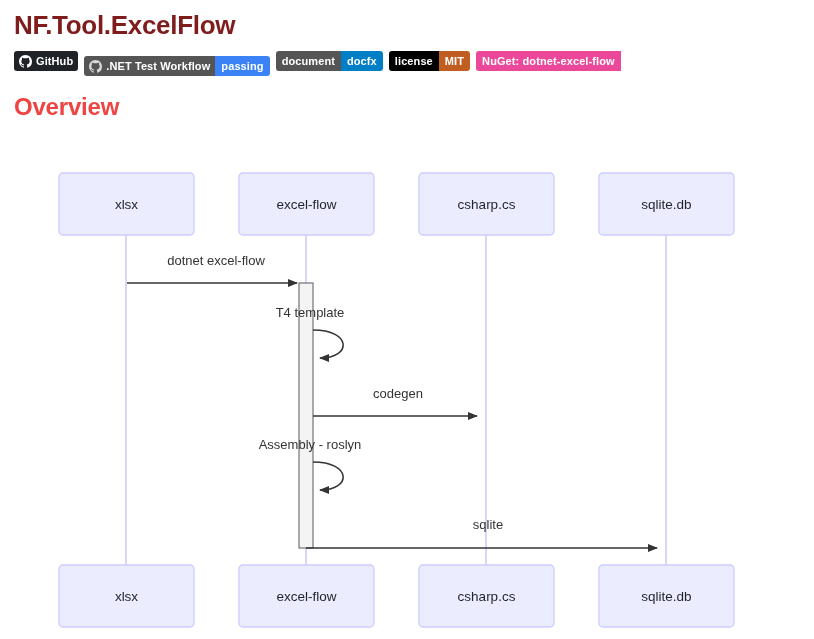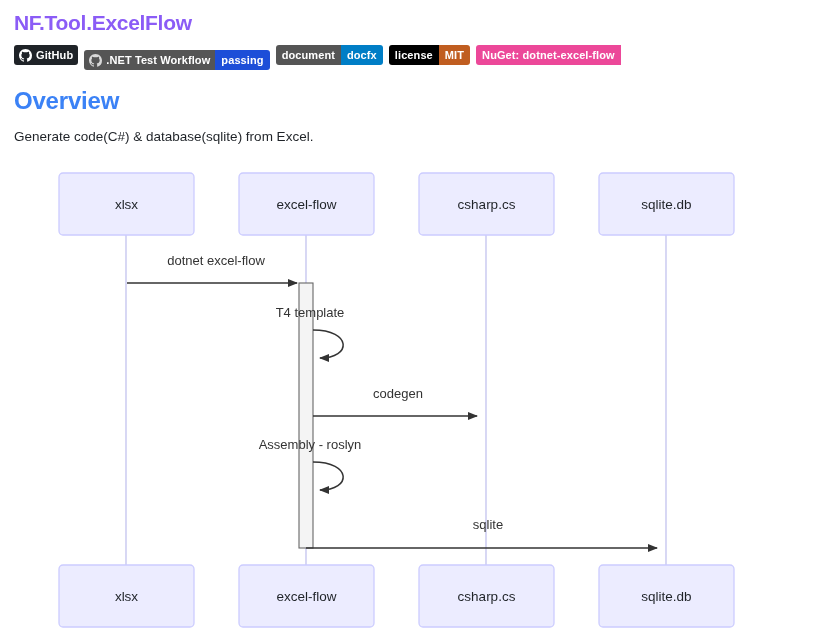--- a/index.html
+++ b/index.html
@@ -15,26 +15,26 @@
     color: #1f2328;
     position: relative;
   }
 
   
   .readme {
     padding: 10px 14px 0 14px;
     box-sizing: border-box;
   }
   .page-title {
-    font-size: 21px;
+    font-size: 26px;
     font-weight: bold;
     line-height: 1.2;
     letter-spacing: -0.3px;
     margin: 0 0 10px 0;
-    color: #8b5cf6;
+    color: #7f1d1d;
   }
   .badge-row {
     display: flex;
     flex-wrap: nowrap;
     align-items: center;
     gap: 6px;
     height: 20px;
   }
   .badge {
     display: inline-flex;
@@ -69,21 +69,21 @@
     display: inline-block;
     flex: 0 0 auto;
   }
   .gh-mark svg { display:block; width:13px; height:13px; }
 
   
   .section-title {
     font-size: 24px;
     font-weight: bold;
     margin: 22px 0 0 0;
-    color: #3b82f6;
+    color: #ef4444;
     letter-spacing: -0.2px;
   }
   .section-desc {
     font-size: 13.5px;
     margin: 14px 0 0 0;
     color: #1f2328;
   }
 
   
   .diagram-wrap {
@@ -168,21 +168,21 @@
             0-.19-.01-.82-.01-1.49-2.01.37-2.53-.49-2.69-.94-.09-.23-.48-.94-.82-1.13-.28-.15-.68-.52-.01-.53.63-.01
             1.08.58 1.23.82.72 1.21 1.87.87 2.33.66.07-.52.28-.87.51-1.07-1.78-.2-3.64-.89-3.64-3.95
             0-.87.31-1.59.82-2.15-.08-.2-.36-1.02.08-2.12 0 0 .67-.21 2.2.82.64-.18 1.32-.27 2-.27s1.36.09
             2 .27c1.53-1.04 2.2-.82 2.2-.82.44 1.1.16 1.92.08 2.12.51.56.82 1.27.82 2.15 0 3.07-1.87
             3.75-3.65 3.95.29.25.54.73.54 1.48 0 1.07-.01 1.93-.01 2.2 0 .21.15.46.55.38A8.01 8.01 0 0 0 16
             8c0-4.42-3.58-8-8-8z"></path>
           </svg>
         </span>
         <span>.NET Test Workflow</span>
       </span>
-      <span class="seg" style="background:#1d4ed8;text-align:center;">passing</span>
+      <span class="seg" style="background:#3b82f6;text-align:center;">passing</span>
     </a>
 
     <a class="badge" style="text-decoration:none;">
       <span class="seg left" style="background:#555555;">document</span>
       <span class="seg" style="background:#007ec6;">docfx</span>
     </a>
 
     <a class="badge" style="text-decoration:none;">
       <span class="seg left" style="background:#000000;">license</span>
       <span class="seg" style="background:#c05d20;">MIT</span>
@@ -190,21 +190,20 @@
 
     <a class="badge" style="text-decoration:none;">
       <span class="seg left" style="background:#ec4899;">NuGet: dotnet-excel-flow</span>
       <span class="seg" style="background:#f07830;margin-top:24px;">v0.0.1</span>
     </a>
 
   </div>
 
   <h2 class="section-title">Overview</h2>
 
-  <p class="section-desc">Generate code(C#) &amp; database(sqlite) from Excel.</p>
 </div>
 
 <div class="diagram-wrap">
   <svg width="814" height="479" viewBox="0 0 814 479">
     <defs>
       <marker id="arrowhead" markerWidth="10" markerHeight="8" refX="9" refY="4" orient="auto" markerUnits="userSpaceOnUse">
         <path d="M0,0 L10,4 L0,8 z" fill="#333333"></path>
       </marker>
     </defs>
 

